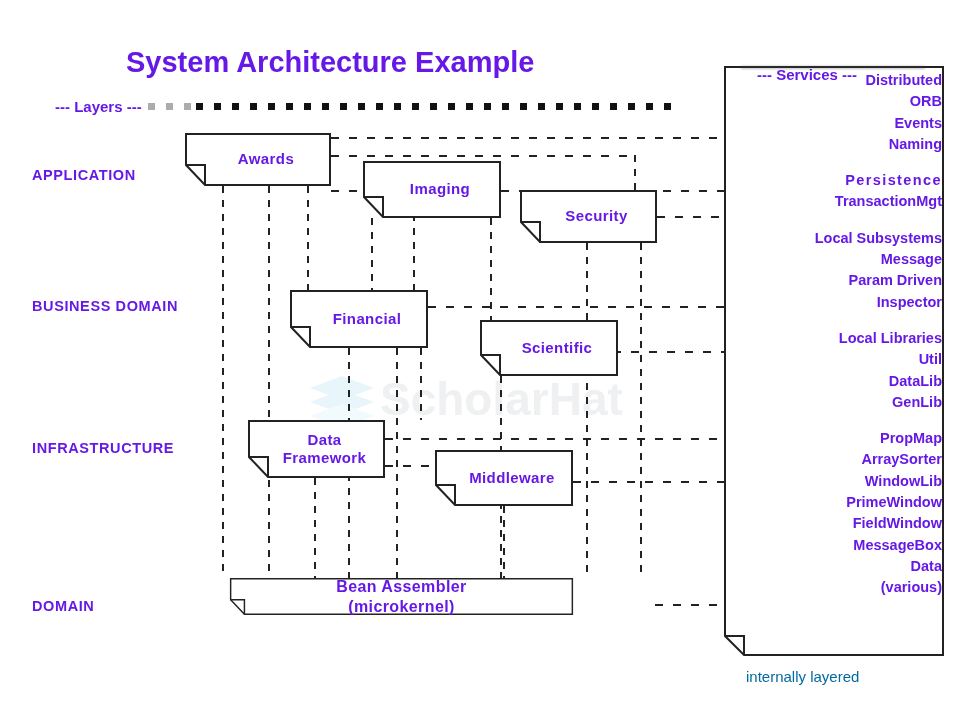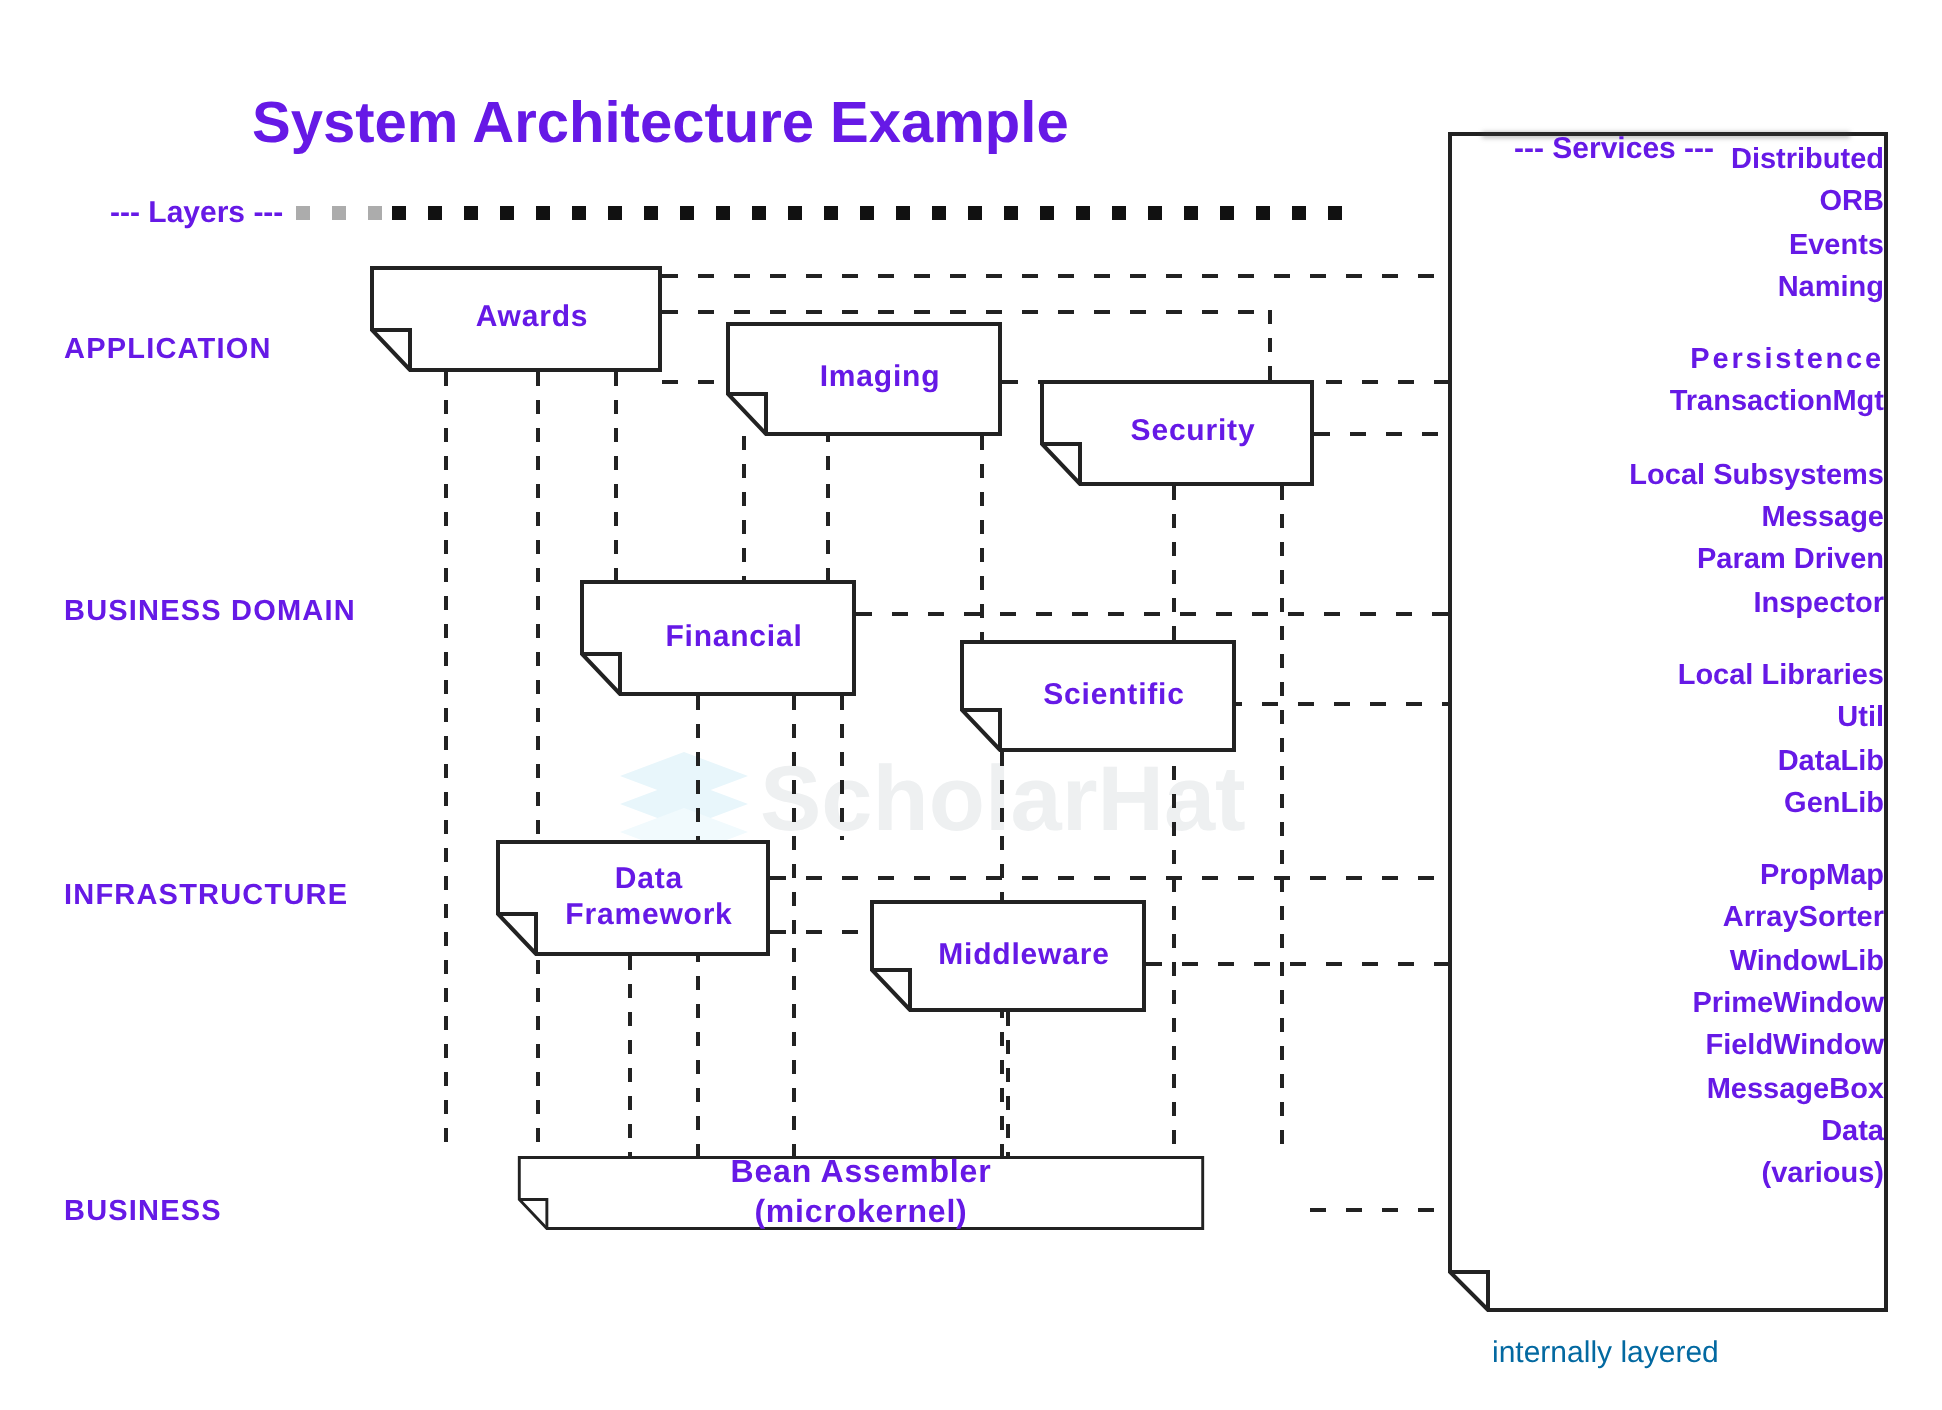--- a/index.html
+++ b/index.html
@@ -201,21 +201,21 @@
   <div class="layers-label">--- Layers ---</div>
   <div class="layers-dotline fade"></div>
   <div class="layers-dotline" style="left:196px; width:486px;"></div>
 
   <div class="services-label">--- Services ---</div>
 
   <div id="layer-names">
       <div class="layer-name" style="left: 32px; top: 167px;">APPLICATION</div>
       <div class="layer-name" style="left: 32px; top: 298px;">BUSINESS DOMAIN</div>
       <div class="layer-name" style="left: 32px; top: 440px;">INFRASTRUCTURE</div>
-      <div class="layer-name" style="left: 32px; top: 598px;">BUSINESS</div>
+      <div class="layer-name" style="left: 32px; top: 598px;">DOMAIN</div>
     </div>
 
   <div id="connectors">
       <div class="dash-v" style="left: 222px; top: 186px; height: 392px;"></div>
       <div class="dash-v" style="left: 268px; top: 186px; height: 392px;"></div>
       <div class="dash-v" style="left: 307px; top: 186px; height: 104px;"></div>
       <div class="dash-v" style="left: 371px; top: 218px; height: 72px;"></div>
       <div class="dash-v" style="left: 413px; top: 186px; height: 104px;"></div>
       <div class="dash-v" style="left: 348px; top: 348px; height: 230px;"></div>
       <div class="dash-v" style="left: 396px; top: 348px; height: 230px;"></div>
@@ -284,21 +284,21 @@
         <div class="label">Data
 Framework</div>
       </div>
       <div class="comp" style="left: 435px; top: 450px; width: 138px; height: 56px;">
         <svg class="body" width="138" height="56" viewBox="0 0 138 56">
           <path d="M 1,1 L 137,1 L 137,55 L 20,55 L 1,35 Z" fill="#ffffff" stroke="#222222" stroke-width="2"></path>
           <path d="M 1,35 L 20,35 L 20,55" fill="none" stroke="#222222" stroke-width="2"></path>
         </svg>
         <div class="label">Middleware</div>
       </div>
-      <div class="comp wide" style="left: 194px; top: 578px; width: 473px; height: 37px; text-decoration: underline;">
+      <div class="comp wide" style="left: 165px; top: 578px; width: 473px; height: 37px; text-decoration: underline;">
         <svg class="body" width="473" height="51" viewBox="0 0 473 51">
           <path d="M 1,1 L 472,1 L 472,50 L 20,50 L 1,30 Z" fill="#ffffff" stroke="#222222" stroke-width="2"></path>
           <path d="M 1,30 L 20,30 L 20,50" fill="none" stroke="#222222" stroke-width="2"></path>
         </svg>
         <div class="label">Bean Assembler
 (microkernel)</div>
       </div>
     </div>
 
   <div class="services-panel">

